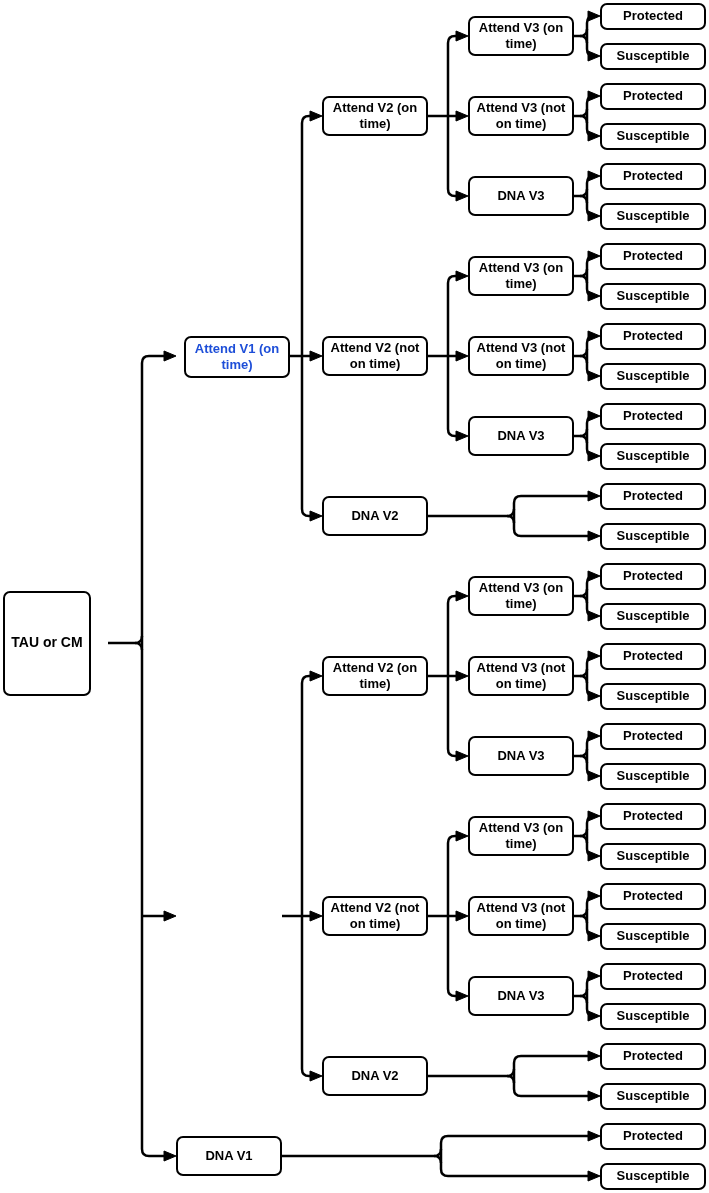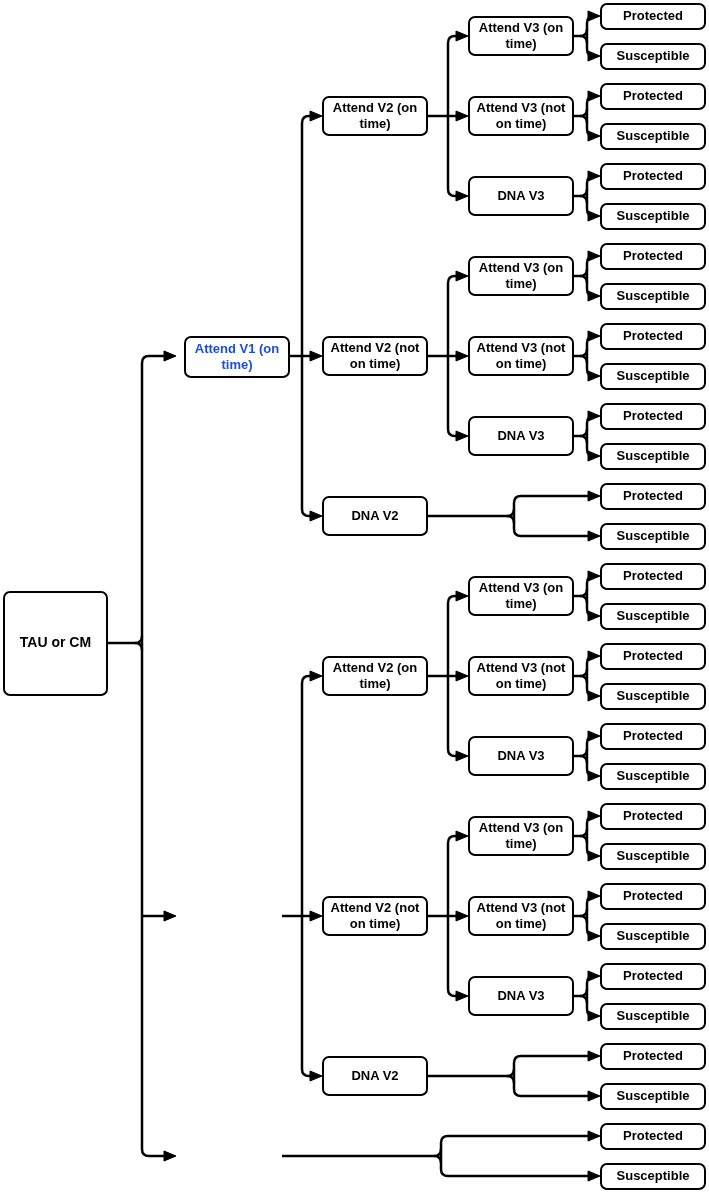--- a/index.html
+++ b/index.html
@@ -192,21 +192,21 @@
       <path d="M176 1156 L164 1151 L164 1161 Z" fill="#000000" stroke="#000000"></path>
       <path d="M282 1156 L434 1156 Q441 1156 441 1149" fill="none" stroke="#000000" stroke-width="2.5"></path>
       <path d="M434 1156 Q441 1156 441 1163" fill="none" stroke="#000000" stroke-width="2.5"></path>
       <path d="M448 1136 Q441 1136 441 1143 L441 1169 Q441 1176 448 1176" fill="none" stroke="#000000" stroke-width="2.5"></path>
       <path d="M448 1136 L590 1136" fill="none" stroke="#000000" stroke-width="2.5"></path>
       <path d="M600 1136 L588 1131 L588 1141 Z" fill="#000000" stroke="#000000"></path>
       <path d="M448 1176 L590 1176" fill="none" stroke="#000000" stroke-width="2.5"></path>
       <path d="M600 1176 L588 1171 L588 1181 Z" fill="#000000" stroke="#000000"></path>
     </svg>
 
-<div class="box" style="left: 3px; top: 590.5px; width: 105px; height: 105px; font-size: 14px; border-color: rgb(0, 0, 0); background: rgb(255, 255, 255); color: rgb(0, 0, 0);">TAU or CM</div>
+<div class="box" style="left: 3px; top: 590.5px; width: 88px; height: 105px; font-size: 14px; border-color: rgb(0, 0, 0); background: rgb(255, 255, 255); color: rgb(0, 0, 0);">TAU or CM</div>
     <div class="box" style="left: 176px; top: 336px; width: 106px; height: 42px; font-size: 13px; border-color: rgb(0, 0, 0); background: rgb(255, 255, 255); color: #1d4ed8; margin-left: 8px;">Attend V1 (on time)</div>
     <div class="box" style="left: 322px; top: 96px; width: 106px; height: 40px; font-size: 13px; border-color: rgb(0, 0, 0); background: rgb(255, 255, 255); color: rgb(0, 0, 0);">Attend V2 (on time)</div>
     <div class="box" style="left: 468px; top: 16px; width: 106px; height: 40px; font-size: 13px; border-color: rgb(0, 0, 0); background: rgb(255, 255, 255); color: rgb(0, 0, 0);">Attend V3 (on time)</div>
     <div class="box" style="left: 600px; top: 2.5px; width: 106px; height: 27px; font-size: 13px; border-color: rgb(0, 0, 0); background: rgb(255, 255, 255); color: rgb(0, 0, 0);">Protected</div>
     <div class="box" style="left: 600px; top: 42.5px; width: 106px; height: 27px; font-size: 13px; border-color: rgb(0, 0, 0); background: rgb(255, 255, 255); color: rgb(0, 0, 0);">Susceptible</div>
     <div class="box" style="left: 468px; top: 96px; width: 106px; height: 40px; font-size: 13px; border-color: rgb(0, 0, 0); background: rgb(255, 255, 255); color: rgb(0, 0, 0);">Attend V3 (not on time)</div>
     <div class="box" style="left: 600px; top: 82.5px; width: 106px; height: 27px; font-size: 13px; border-color: rgb(0, 0, 0); background: rgb(255, 255, 255); color: rgb(0, 0, 0);">Protected</div>
     <div class="box" style="left: 600px; top: 122.5px; width: 106px; height: 27px; font-size: 13px; border-color: rgb(0, 0, 0); background: rgb(255, 255, 255); color: rgb(0, 0, 0);">Susceptible</div>
     <div class="box" style="left: 468px; top: 176px; width: 106px; height: 40px; font-size: 13px; border-color: rgb(0, 0, 0); background: rgb(255, 255, 255); color: rgb(0, 0, 0);">DNA V3</div>
     <div class="box" style="left: 600px; top: 162.5px; width: 106px; height: 27px; font-size: 13px; border-color: rgb(0, 0, 0); background: rgb(255, 255, 255); color: rgb(0, 0, 0);">Protected</div>
@@ -240,15 +240,16 @@
     <div class="box" style="left: 600px; top: 842.5px; width: 106px; height: 27px; font-size: 13px; border-color: rgb(0, 0, 0); background: rgb(255, 255, 255); color: rgb(0, 0, 0);">Susceptible</div>
     <div class="box" style="left: 468px; top: 896px; width: 106px; height: 40px; font-size: 13px; border-color: rgb(0, 0, 0); background: rgb(255, 255, 255); color: rgb(0, 0, 0);">Attend V3 (not on time)</div>
     <div class="box" style="left: 600px; top: 882.5px; width: 106px; height: 27px; font-size: 13px; border-color: rgb(0, 0, 0); background: rgb(255, 255, 255); color: rgb(0, 0, 0);">Protected</div>
     <div class="box" style="left: 600px; top: 922.5px; width: 106px; height: 27px; font-size: 13px; border-color: rgb(0, 0, 0); background: rgb(255, 255, 255); color: rgb(0, 0, 0);">Susceptible</div>
     <div class="box" style="left: 468px; top: 976px; width: 106px; height: 40px; font-size: 13px; border-color: rgb(0, 0, 0); background: rgb(255, 255, 255); color: rgb(0, 0, 0);">DNA V3</div>
     <div class="box" style="left: 600px; top: 962.5px; width: 106px; height: 27px; font-size: 13px; border-color: rgb(0, 0, 0); background: rgb(255, 255, 255); color: rgb(0, 0, 0);">Protected</div>
     <div class="box" style="left: 600px; top: 1002.5px; width: 106px; height: 27px; font-size: 13px; border-color: rgb(0, 0, 0); background: rgb(255, 255, 255); color: rgb(0, 0, 0);">Susceptible</div>
     <div class="box" style="left: 322px; top: 1056px; width: 106px; height: 40px; font-size: 13px; border-color: rgb(0, 0, 0); background: rgb(255, 255, 255); color: rgb(0, 0, 0);">DNA V2</div>
     <div class="box" style="left: 600px; top: 1042.5px; width: 106px; height: 27px; font-size: 13px; border-color: rgb(0, 0, 0); background: rgb(255, 255, 255); color: rgb(0, 0, 0);">Protected</div>
     <div class="box" style="left: 600px; top: 1082.5px; width: 106px; height: 27px; font-size: 13px; border-color: rgb(0, 0, 0); background: rgb(255, 255, 255); color: rgb(0, 0, 0);">Susceptible</div>
+    <div class="box" style="left: 176px; top: 1136px; width: 106px; height: 40px; font-size: 13px; border-color: rgb(0, 0, 0); background: rgb(255, 255, 255); color: rgb(0, 0, 0);">DNA V1</div>
     <div class="box" style="left: 600px; top: 1122.5px; width: 106px; height: 27px; font-size: 13px; border-color: rgb(0, 0, 0); background: rgb(255, 255, 255); color: rgb(0, 0, 0);">Protected</div>
     <div class="box" style="left: 600px; top: 1162.5px; width: 106px; height: 27px; font-size: 13px; border-color: rgb(0, 0, 0); background: rgb(255, 255, 255); color: rgb(0, 0, 0);">Susceptible</div>
   </div>
 
 </body></html>

